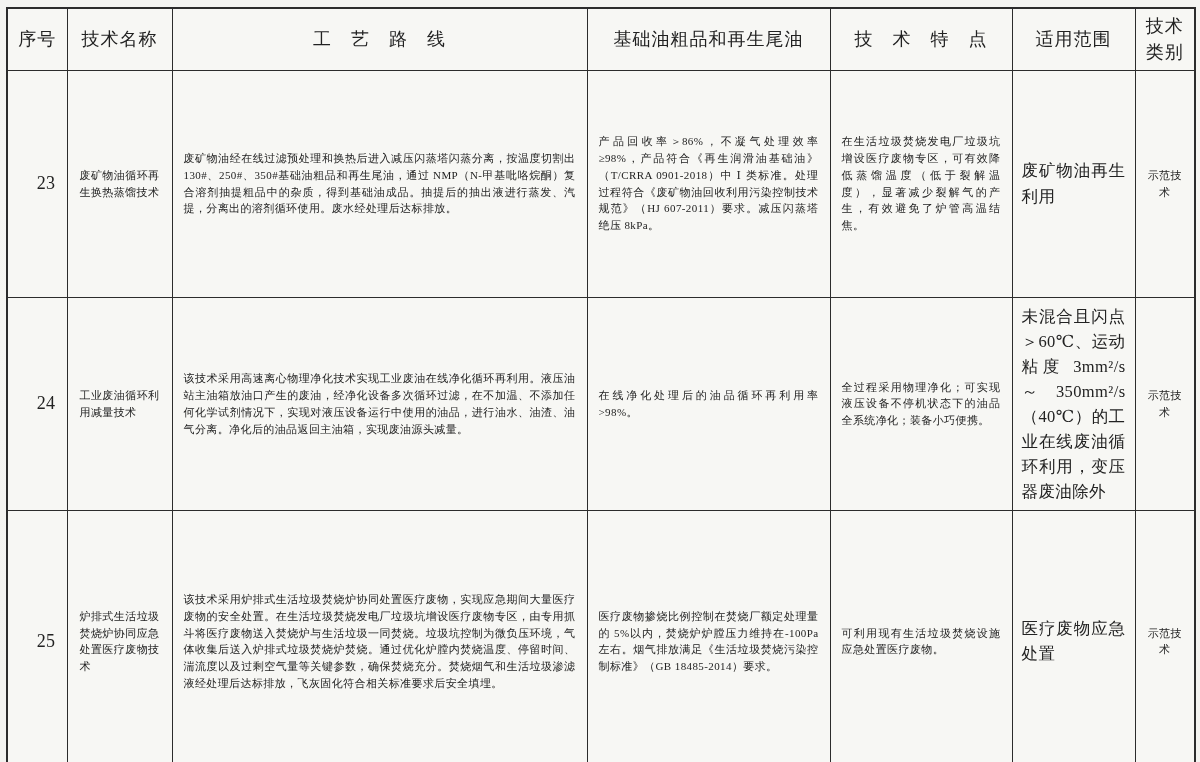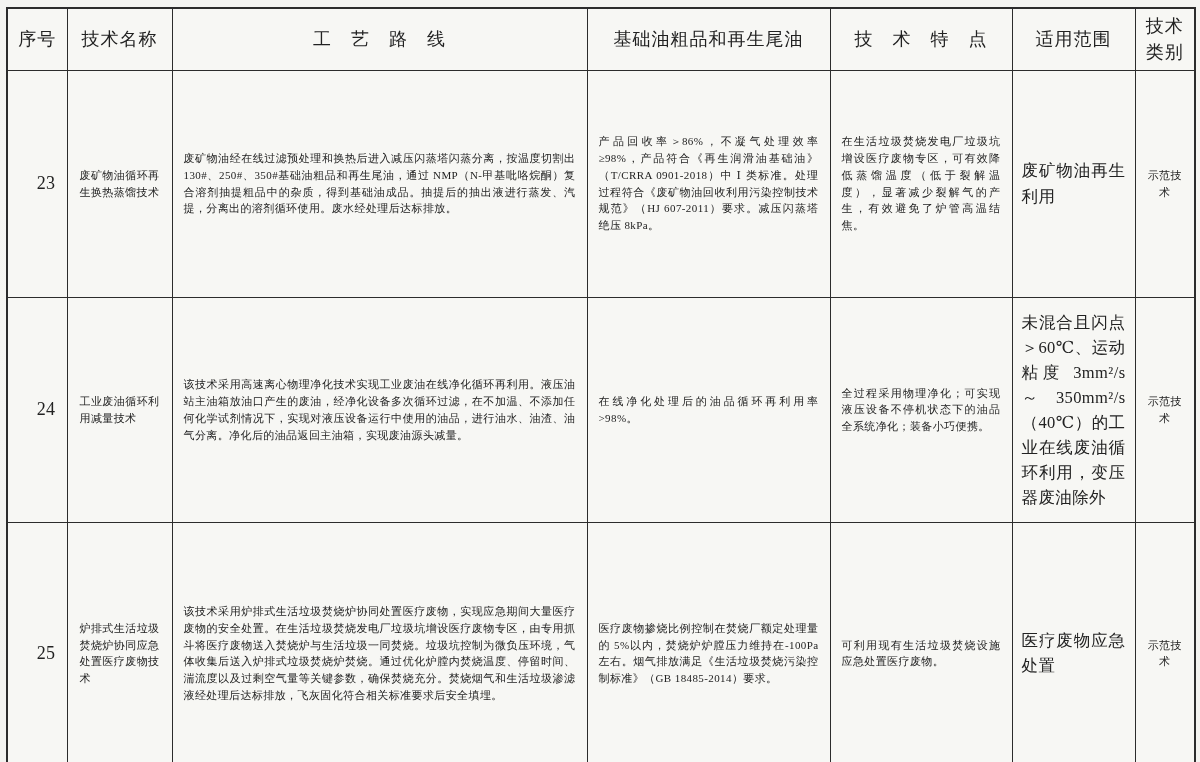--- a/index.html
+++ b/index.html
@@ -57,21 +57,21 @@
     padding: 6px 12px;
   }
   td.c-process, td.c-ind, td.c-feat {
     text-align: justify;
     text-justify: inter-ideograph;
   }
   td.c-scope {
     text-align: justify;
     text-justify: inter-ideograph;
     font-size: 16.5px;
-    padding: 12px 9px;
+    padding: 6px 9px;
   }
   td.c-cat { text-align: center; margin-left: 46px; }
   tr.h-row { height: 62px; }
   tr.r-23 { height: 227px; }
   tr.r-24 { height: 195px; }
   tr.r-25 { height: 262px; }
 </style>
 </head>
 <body>
 

